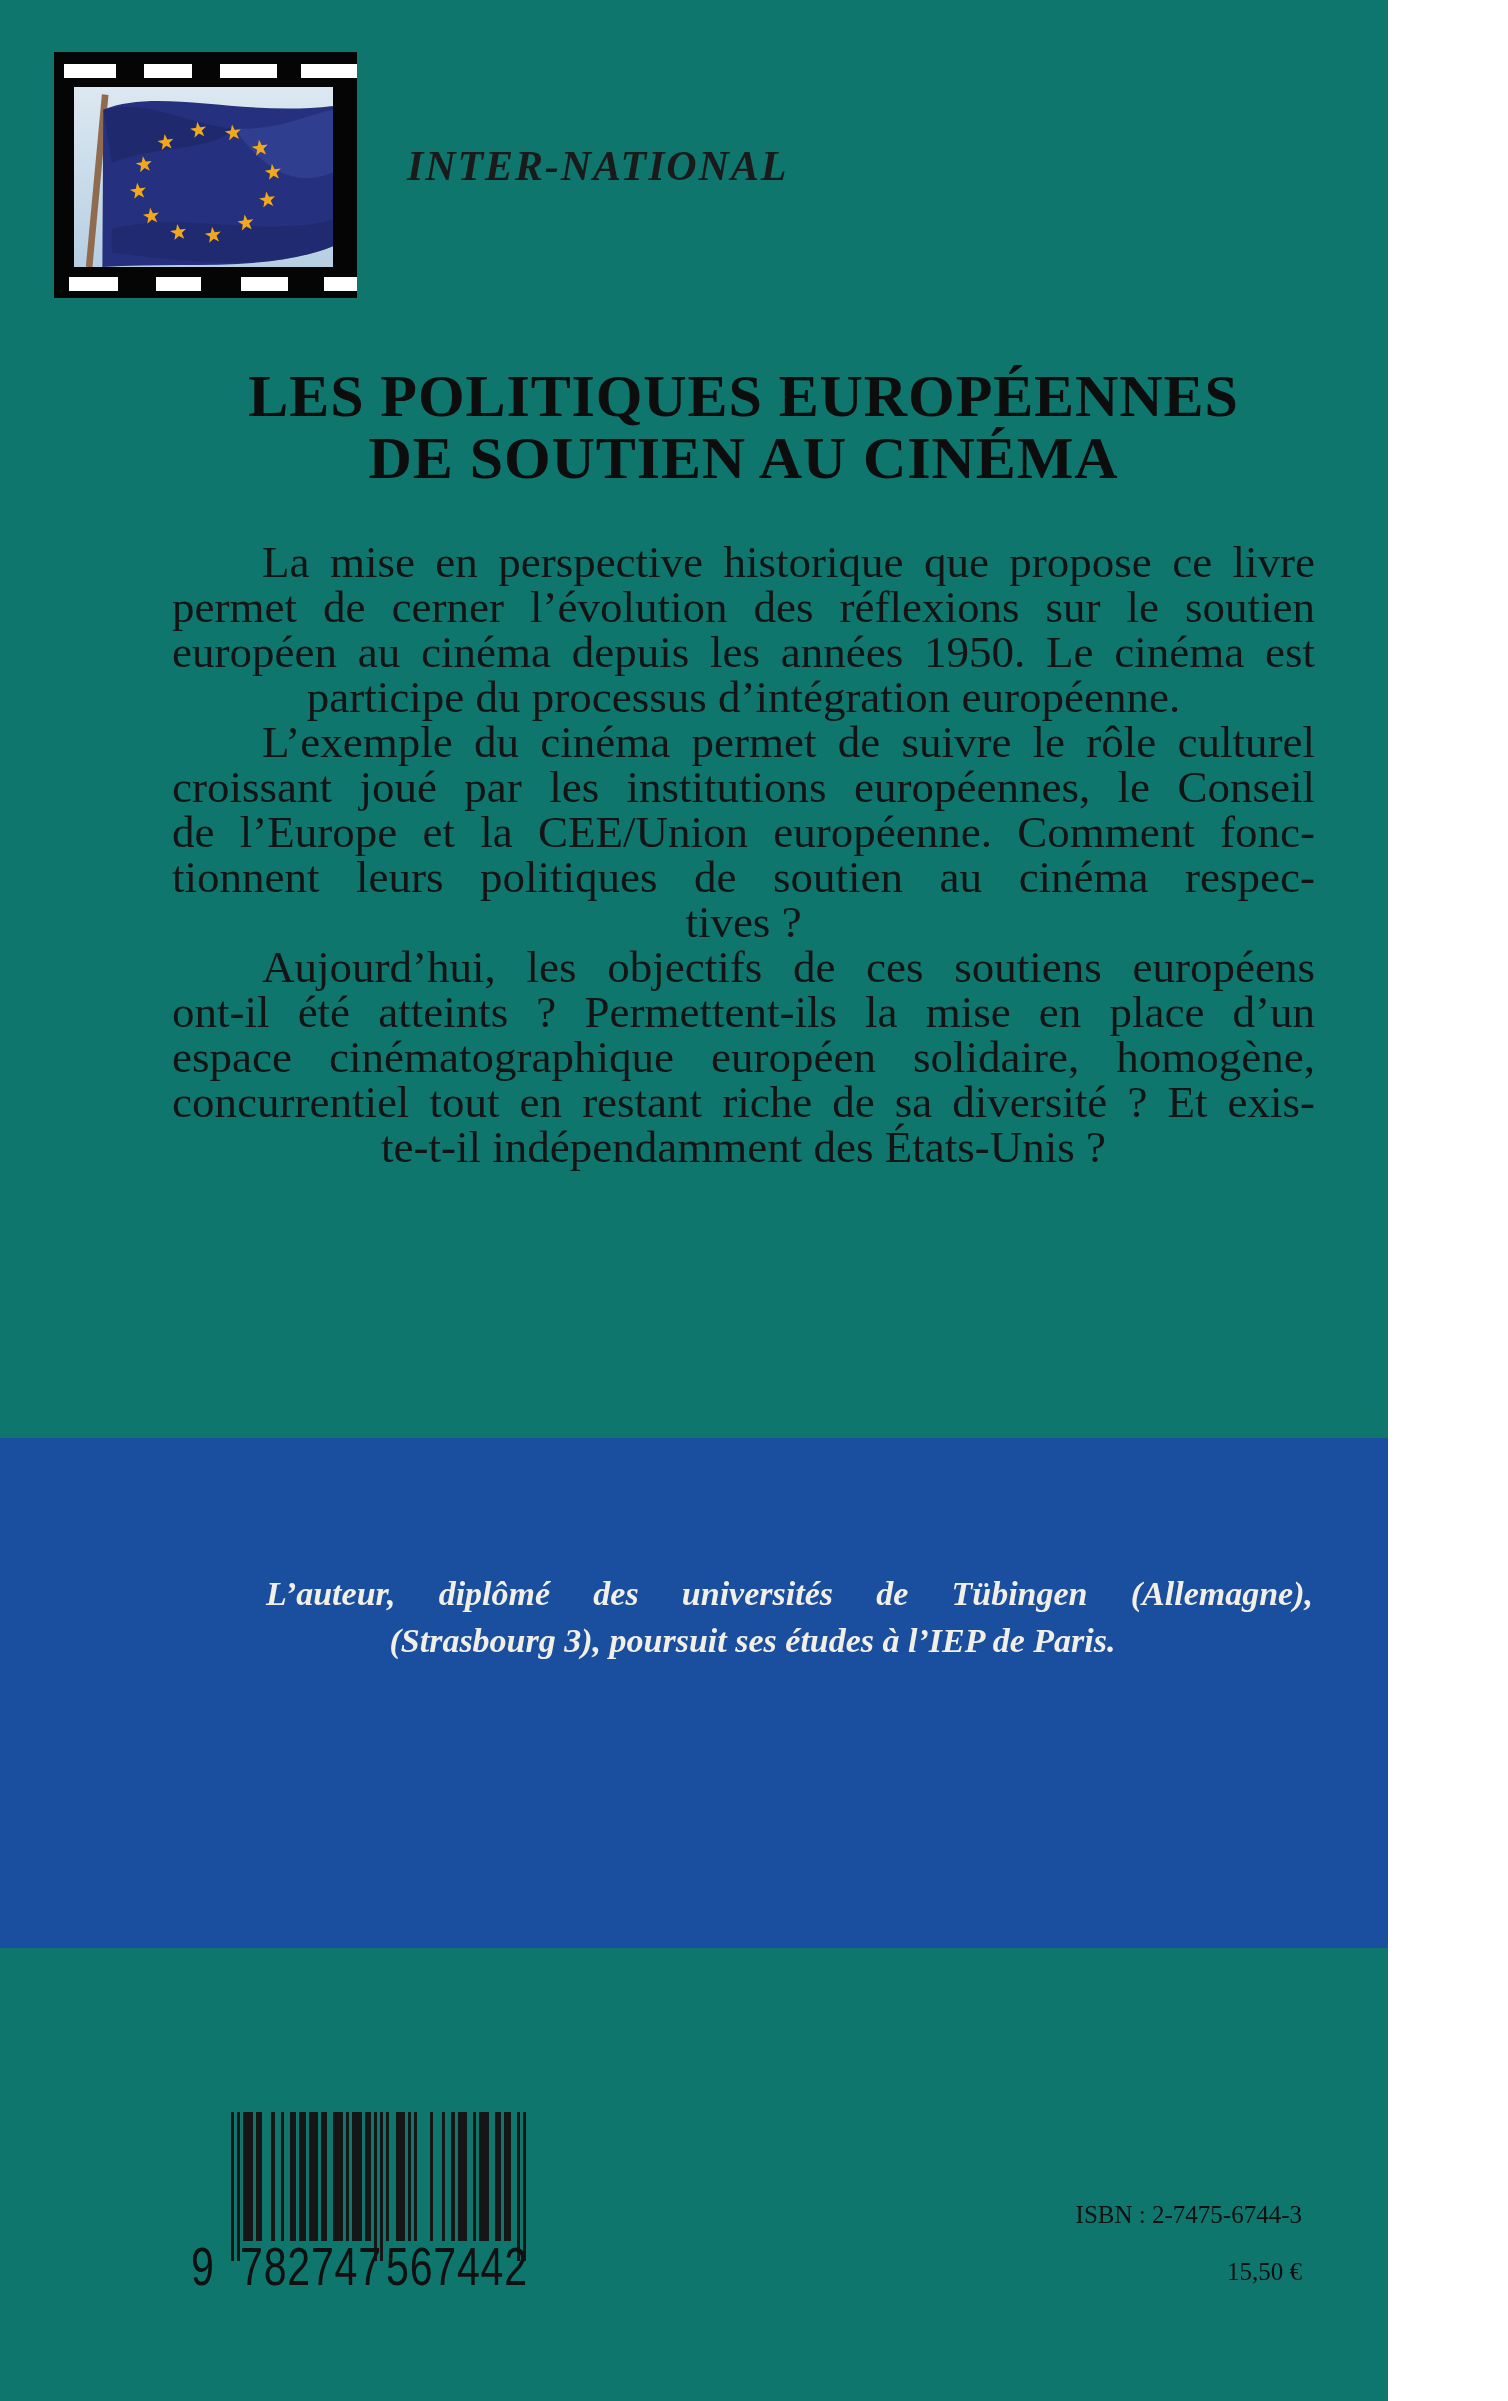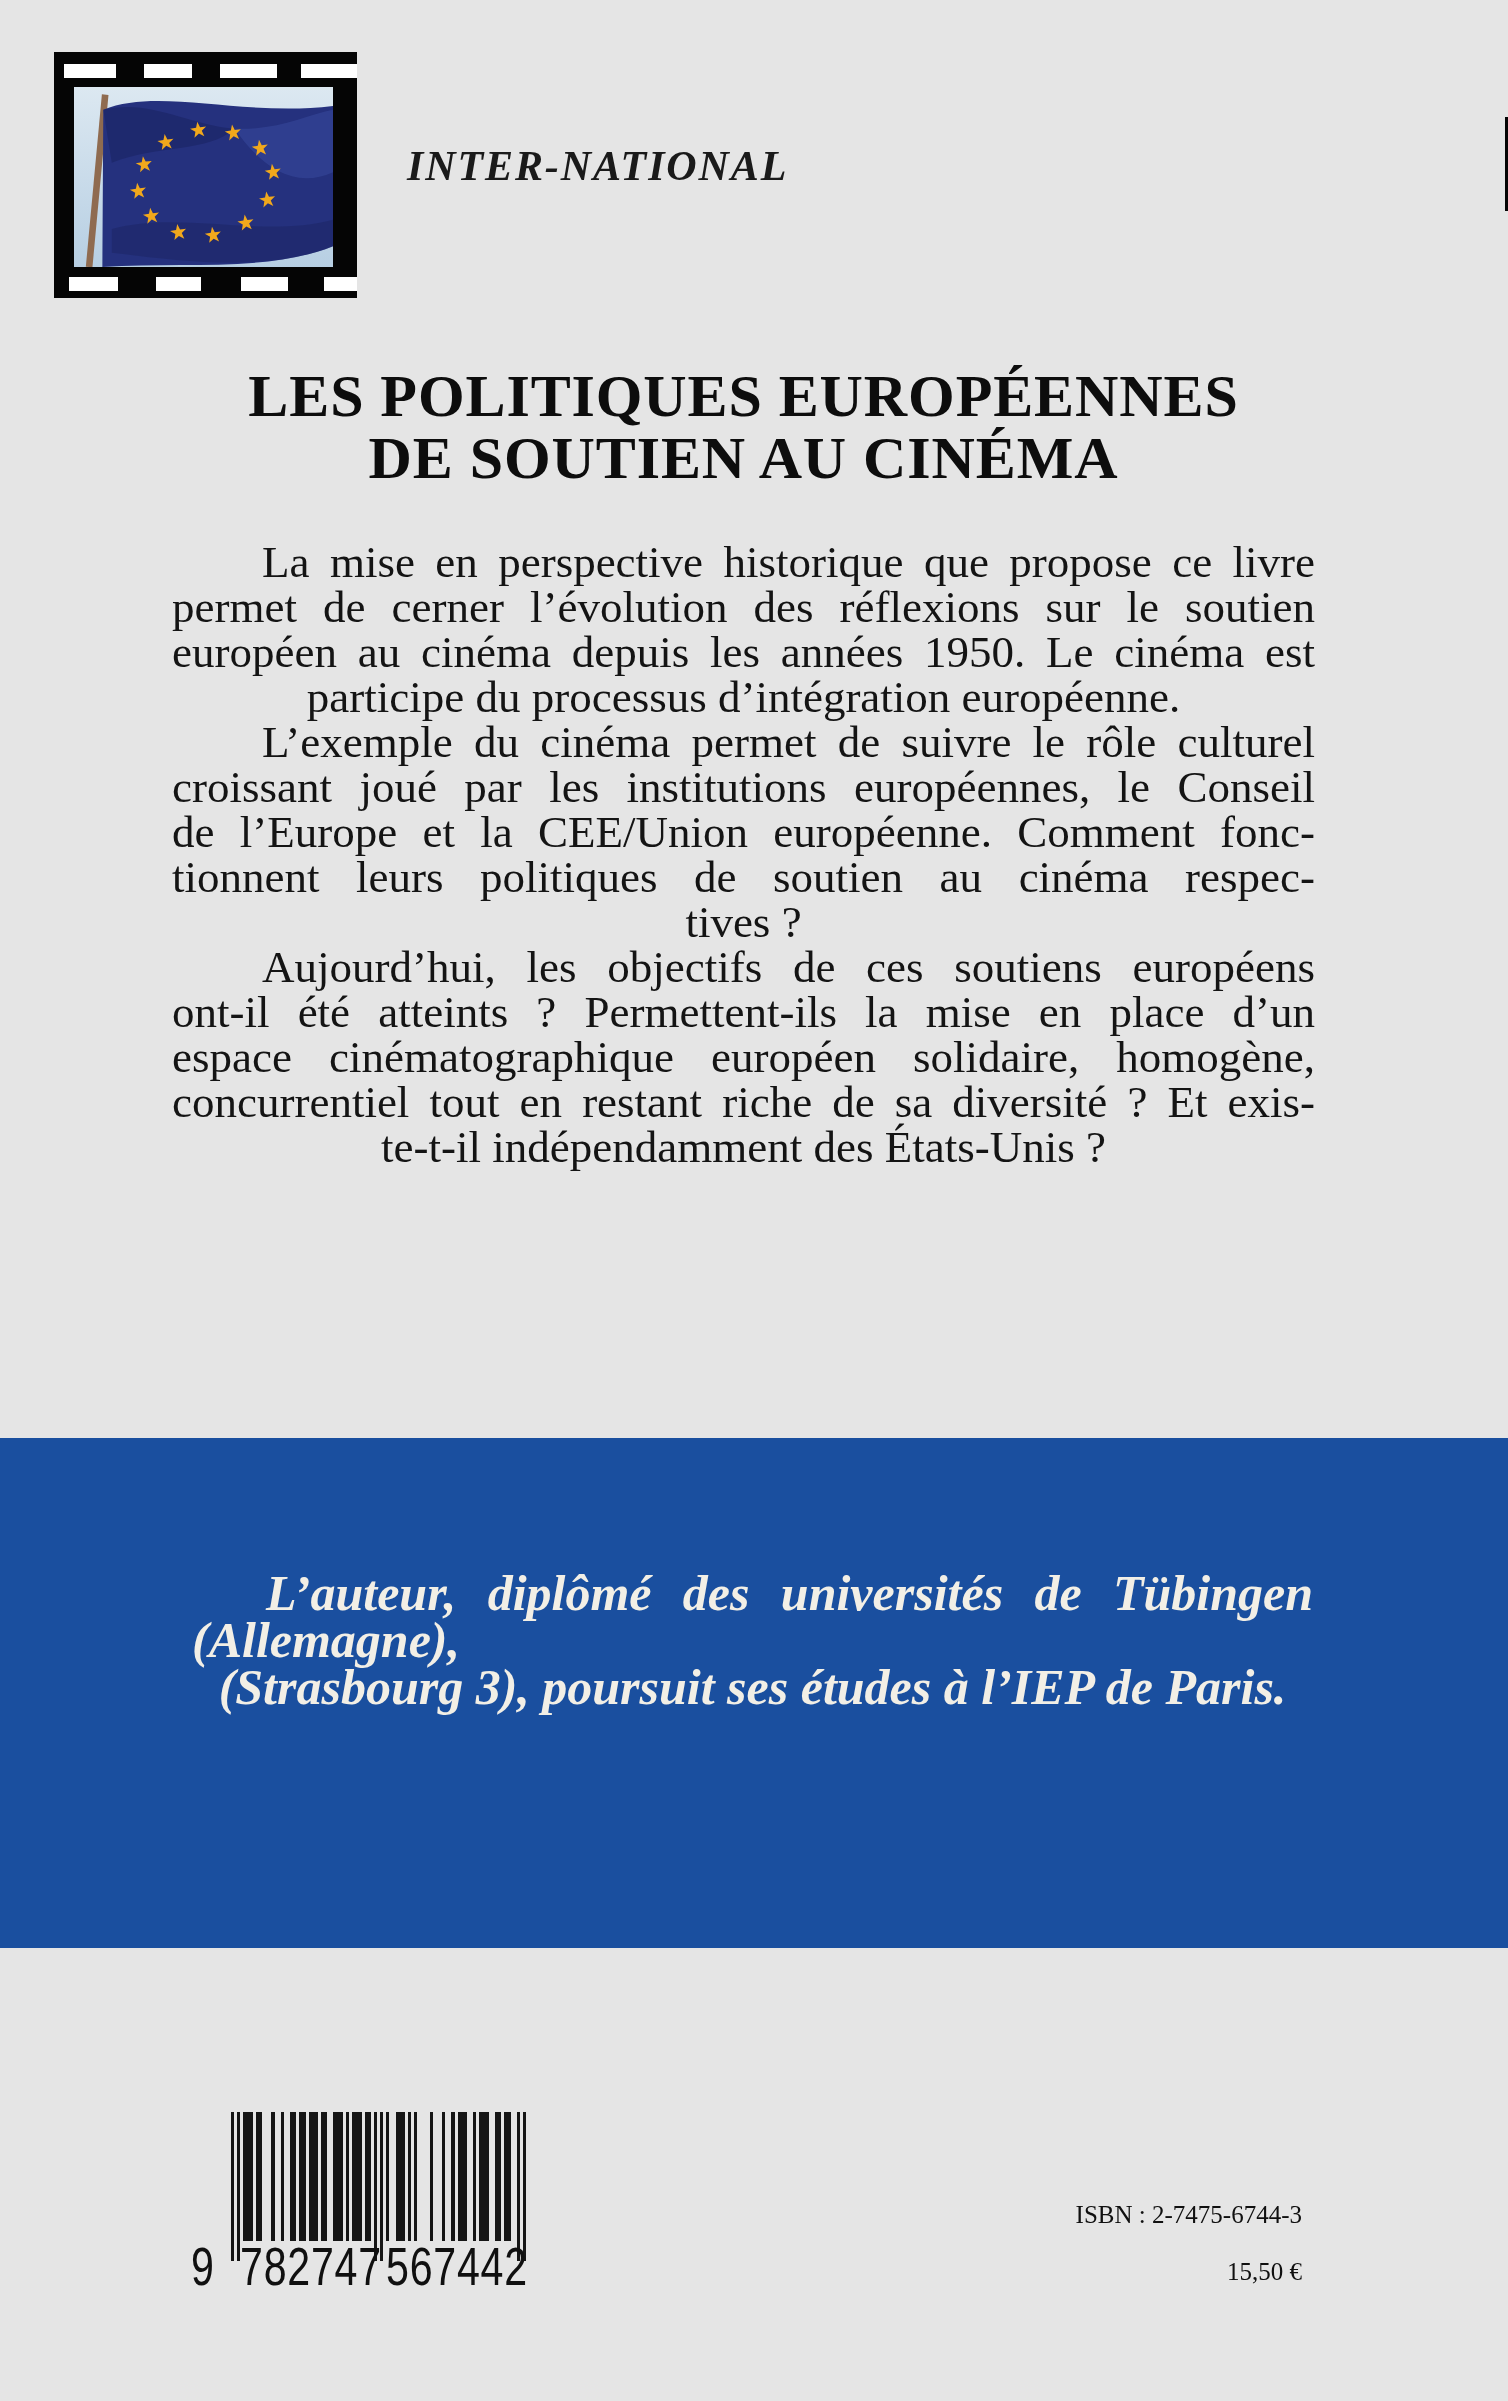--- a/index.html
+++ b/index.html
@@ -1,16 +1,16 @@
 <!DOCTYPE html>
 <html style="font-size:15px"><head>
 <meta charset="utf-8">
 <style>
   html,body{margin:0;padding:0;background:#ffffff;}
-  .page{position:relative;width:1508px;height:2402px;background:#e5e5e5;overflow:hidden;
+  .page{position:relative;width:1388px;height:2402px;background:#0f766e;overflow:hidden;
         font-family:"Liberation Serif","DejaVu Serif",serif;color:#111;}
 
   
   .logo{position:absolute;left:54px;top:52px;width:303px;height:246px;background:#050505;}
   .hole{position:absolute;background:#ffffff;height:14px;}
   .h1{left:10.4px;top:12.3px;width:52px;} .h2{left:90px;top:12.3px;width:48px;}
   .h3{left:166px;top:12.3px;width:57px;} .h4{left:247px;top:12.3px;width:56px;}
   .h5{left:15px;top:225px;width:49px;} .h6{left:102px;top:225px;width:45px;}
   .h7{left:187px;top:225px;width:47px;} .h8{left:270px;top:225px;width:33px;}
   .flagphoto{position:absolute;left:20px;top:35px;width:259px;height:180px;}
@@ -30,21 +30,21 @@
   .bodytext{position:absolute;left:172px;top:540px;width:1143px;
             font-size:45px;line-height:45px;color:#141414;}
   .para{margin:0;}
   .jline{text-align:justify;text-align-last:justify;}
   .lline{text-align:center;}
   .indent{text-indent:90px;}
 
   
   .band{position:absolute;left:0;top:1438px;width:1508px;height:510px;background:#1a4f9f;}
   .bandtext{position:absolute;left:192px;top:132px;width:1121px;
-            font-style:italic;font-weight:700;font-size:50px;line-height:47px;color:#f2efe6;}
+            font-style:italic;font-weight:700;font-size:34px;line-height:47px;color:#f2efe6;}
   .bindent{text-indent:74px;}
 
   
   .barcode{position:absolute;left:231px;top:2112px;width:295px;height:149px;}
   .bcdigits{position:absolute;top:2243px;font-family:"Liberation Sans","DejaVu Sans",sans-serif;
             font-size:49px;line-height:44px;color:#101010;white-space:nowrap;}
   .bclead{left:191px;}
   .bcg1{left:240px;} .bcg2{left:386px;}
   .squish{display:inline-block;transform:scale(0.84,1.08);transform-origin:0 0;letter-spacing:0.9px;}
   .pricing{position:absolute;left:852px;top:2186px;width:450px;text-align:right;

